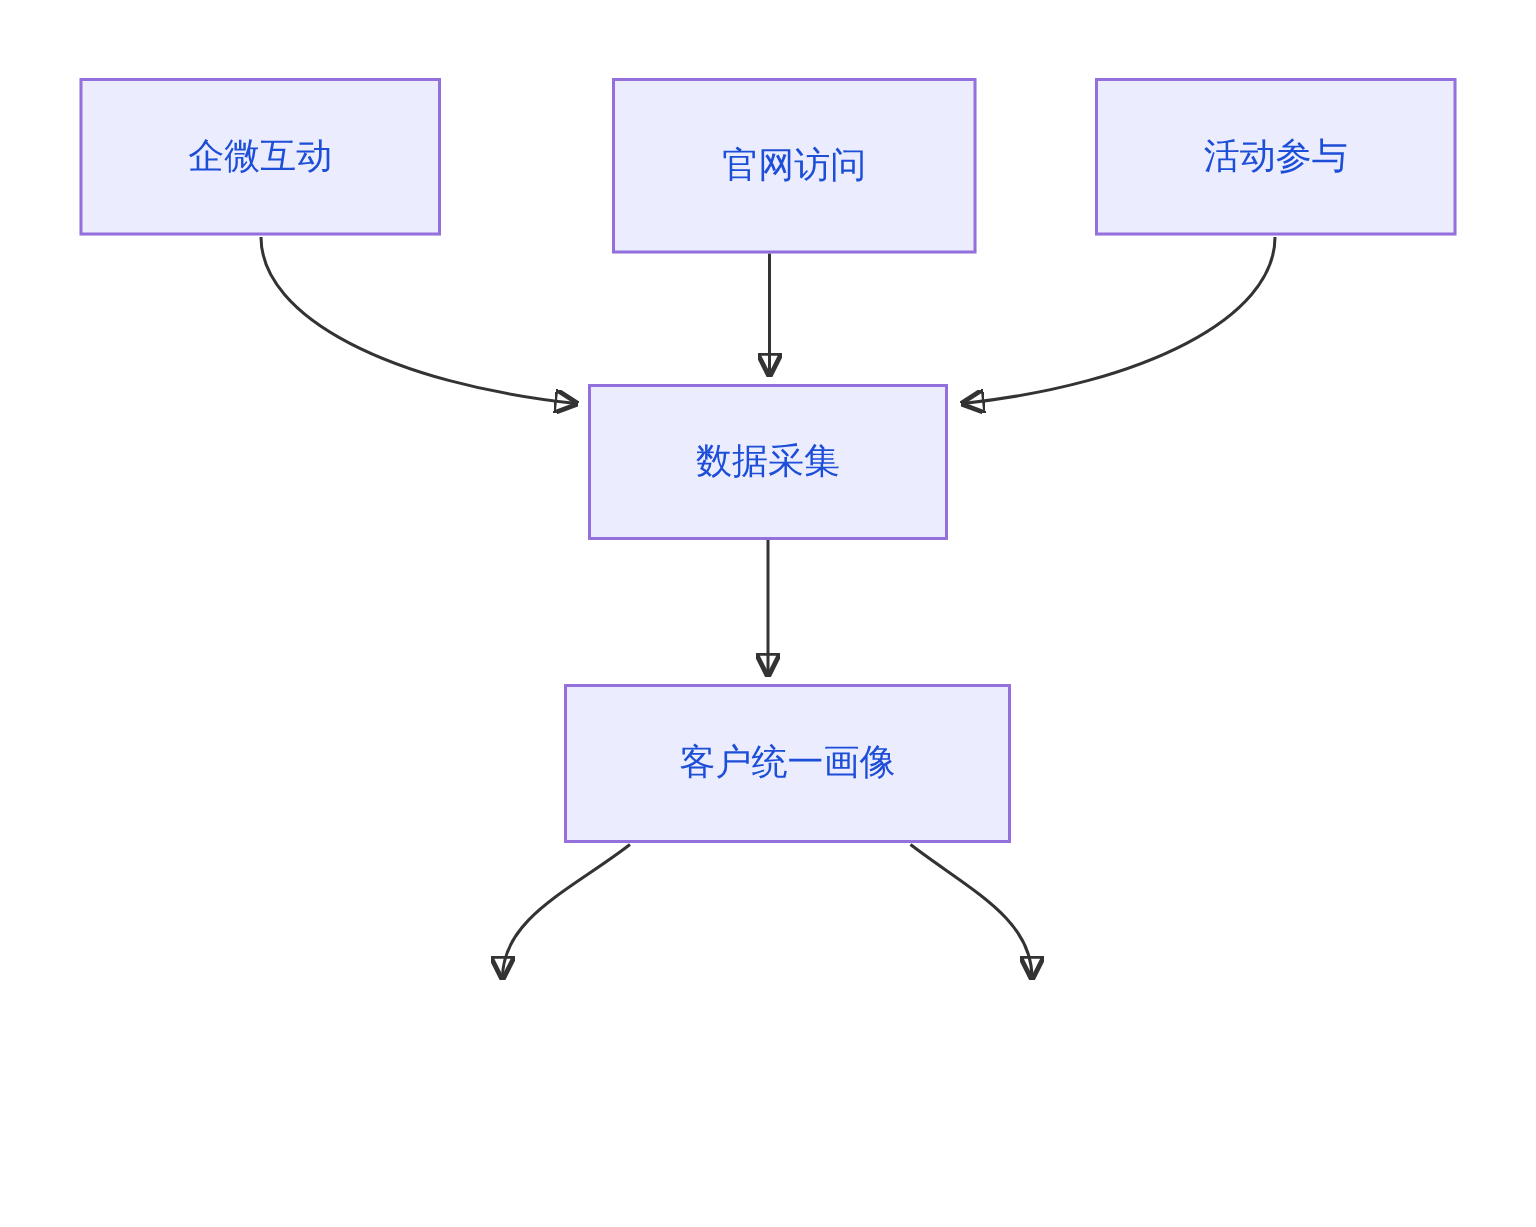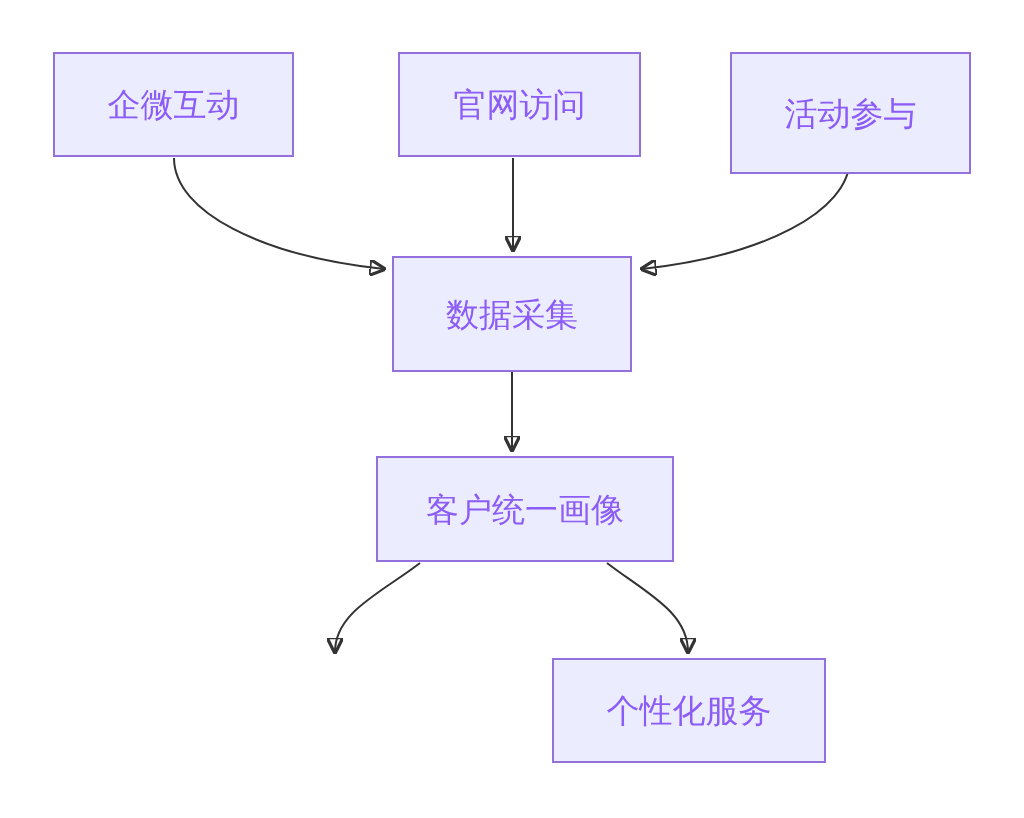--- a/index.html
+++ b/index.html
@@ -30,22 +30,22 @@
   .node {
     position: absolute;
     box-sizing: border-box;
     background: #ECECFF;
     border: 2px solid #9370DB;
     display: flex;
     align-items: center;
     justify-content: center;
   }
   .node-label {
-    color: #8b5cf6;
-    font-size: 33px;
+    color: #1d4ed8;
+    font-size: 24px;
     line-height: 1;
     white-space: nowrap;
   }
 </style>
 </head>
 <body>
 
 <div class="canvas">
 
   <svg class="edges" viewBox="0 0 1024 818" xmlns="http://www.w3.org/2000/svg">
@@ -59,34 +59,31 @@
     <path d="M 850 158 C 850 212, 762 256, 642 269" marker-end="url(#arrow)"></path>
     <path d="M 512 360 L 512 450" marker-end="url(#arrow)"></path>
     <path d="M 420 563 C 381 593, 335 612, 335 652" marker-end="url(#arrow)"></path>
     <path d="M 607 563 C 646 593, 688 612, 688 652" marker-end="url(#arrow)"></path>
   </svg>
 
   <div class="node" style="left:53px; top:52px; width:241px; height:105px;">
     <span class="node-label">企微互动</span>
   </div>
 
-  <div class="node" style="left:398px; top:52px; width:243px; height:105px;">
+  <div class="node" style="left:408px; top:52px; width:243px; height:117px;">
     <span class="node-label">官网访问</span>
   </div>
 
-  <div class="node" style="left:730px; top:52px; width:241px; height:122px;">
+  <div class="node" style="left:730px; top:52px; width:241px; height:105px;">
     <span class="node-label">活动参与</span>
   </div>
 
-  <div class="node" style="left:392px; top:256px; width:240px; height:116px;">
+  <div class="node" style="left:392px; top:256px; width:240px; height:104px;">
     <span class="node-label">数据采集</span>
   </div>
 
   <div class="node" style="left:376px; top:456px; width:298px; height:106px;">
     <span class="node-label">客户统一画像</span>
   </div>
 
 
-  <div class="node" style="left:552px; top:658px; width:274px; height:105px;">
-    <span class="node-label">个性化服务</span>
-  </div>
 
 </div>
 
 </body></html>

